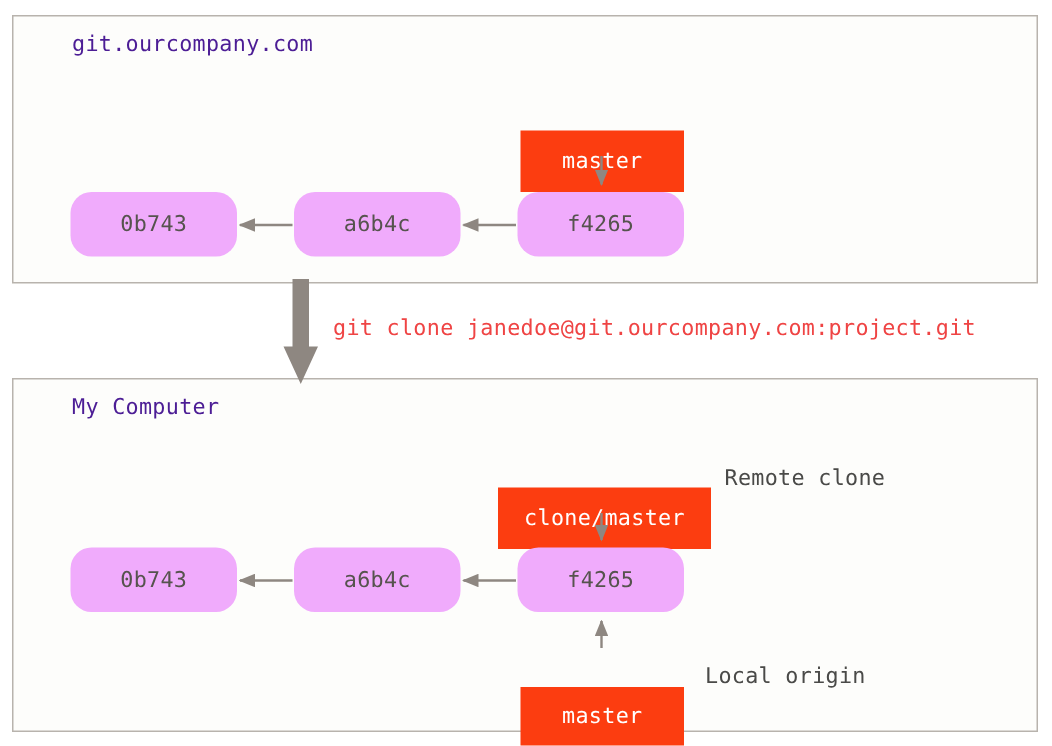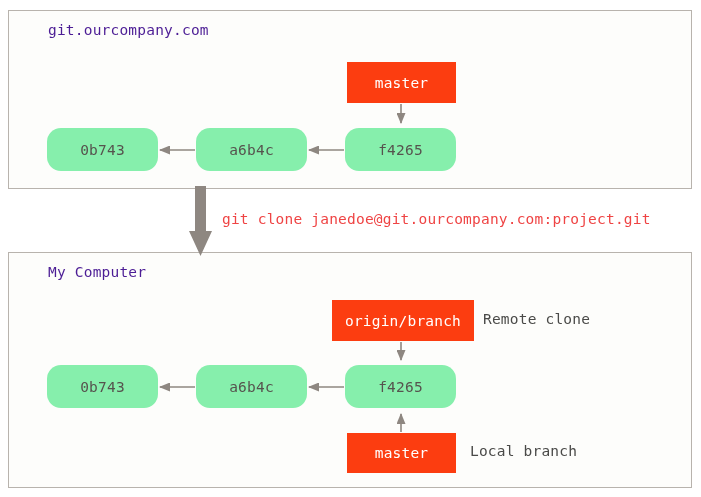--- a/index.html
+++ b/index.html
@@ -52,21 +52,21 @@
     padding-left: 48px;
   }
   #title-remote { top: 22px; left: 0; }
   #title-local  { top: 264px; left: 0; }
 
   
   .commit {
     position: absolute;
     width: 111px;
     height: 43px;
-    background: #86efac;
+    background: #f0abfc;
     border-radius: 14px;
     display: flex;
     align-items: center;
     justify-content: center;
     font-size: 14.5px;
     color: #56534e;
     letter-spacing: 0.2px;
     box-sizing: border-box;
   }
 
@@ -84,20 +84,21 @@
     position: absolute;
     background: #fc3d10;
     display: flex;
     align-items: center;
     justify-content: center;
     font-size: 14.5px;
     color: #ffffff;
     letter-spacing: 0.2px;
     box-sizing: border-box;
     white-space: nowrap;
+    margin-top: 25px;
   }
   #branch-top-master     { left: 347px; top: 62px;  width: 109px; height: 41px; }
   #branch-origin-master  { left: 332px; top: 300px; width: 142px; height: 41px; }
   #branch-local-master   { left: 347px; top: 433px; width: 109px; height: 40px; }
 
   
   .side-label {
     position: absolute;
     font-size: 14.5px;
     color: #4a4a48;
@@ -139,29 +140,29 @@
 
   <div class="commit" id="commit-t-0b743">0b743</div>
   <div class="commit" id="commit-t-a6b4c">a6b4c</div>
   <div class="commit" id="commit-t-f4265">f4265</div>
 
   <div id="clone-command">git clone janedoe@git.ourcompany.com:project.git</div>
 
   <div class="panel" id="panel-local"></div>
   <div class="panel-title" id="title-local">My Computer</div>
 
-  <div class="branch-box" id="branch-origin-master">origin/branch</div>
+  <div class="branch-box" id="branch-origin-master">clone/master</div>
   <div class="side-label" id="label-remote-branch">Remote clone</div>
 
   <div class="commit" id="commit-b-0b743">0b743</div>
   <div class="commit" id="commit-b-a6b4c">a6b4c</div>
   <div class="commit" id="commit-b-f4265">f4265</div>
 
   <div class="branch-box" id="branch-local-master">master</div>
-  <div class="side-label" id="label-local-branch">Local branch</div>
+  <div class="side-label" id="label-local-branch">Local origin</div>
 
   <svg id="arrows" viewBox="0 0 701 497" width="701" height="497">
     <defs>
       <marker id="ah" markerWidth="11" markerHeight="9" refX="10" refY="4.5" orient="auto" markerUnits="userSpaceOnUse">
         <path d="M0,0 L11,4.5 L0,9 Z" fill="#8e8781"></path>
       </marker>
     </defs>
 
     <line x1="344" y1="150" x2="309" y2="150" stroke="#8e8781" stroke-width="1.6" marker-end="url(#ah)"></line>
 

